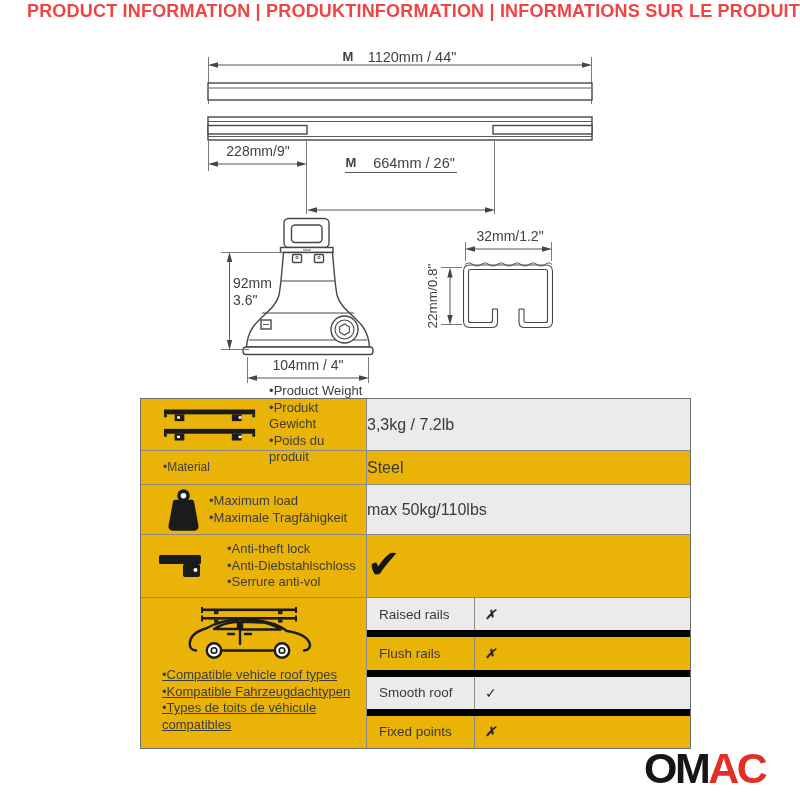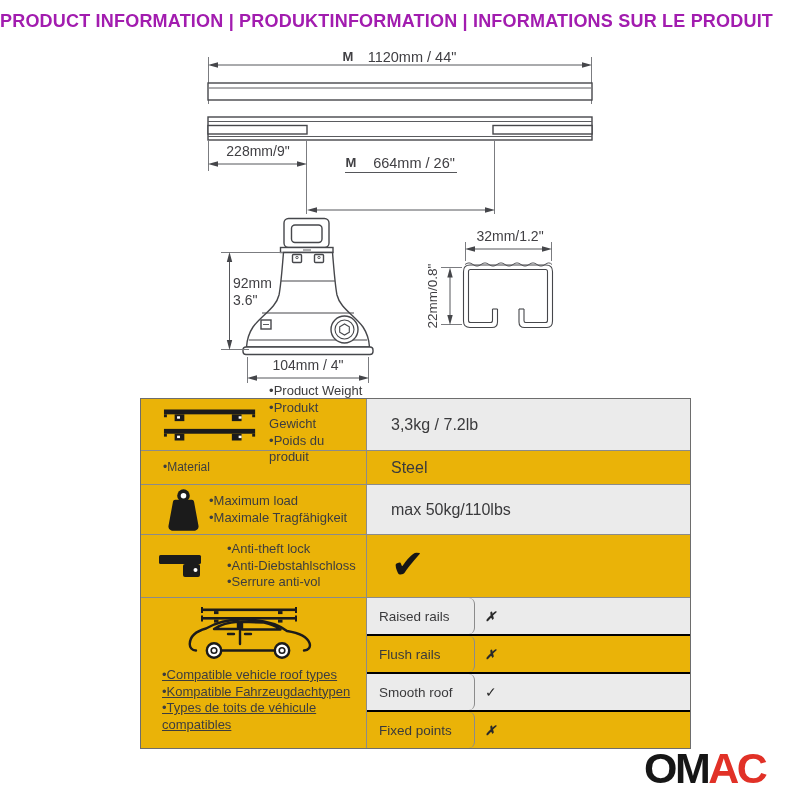--- a/index.html
+++ b/index.html
@@ -1,56 +1,56 @@
 <!DOCTYPE html>
 <html><head>
 <meta charset="utf-8">
 <style>
   html,body{margin:0;padding:0;background:#fff;}
   body{width:800px;height:800px;position:relative;overflow:hidden;
        font-family:"Liberation Sans", sans-serif;color:#3c3c3e;}
   .abs{position:absolute;}
 
   
-  #title{top:11px;left:0;width:800px;text-align:left;
-         font-size:18px;font-weight:700;letter-spacing:.2px;color:#a21caf;}
+  #title{top:1px;left:0;width:800px;text-align:right;
+         font-size:18px;font-weight:700;letter-spacing:.2px;color:#ef4444;}
 
   
   #diagram{top:0;left:0;}
   #diagram text{fill:#414044;font-family:"Liberation Sans",sans-serif;}
   .dimline{stroke:#55565a;stroke-width:1;fill:none;}
   .extline{stroke:#7b7c80;stroke-width:1;fill:none;}
   .arrow{fill:#45464a;stroke:none;}
   .draw{stroke:#46474b;stroke-width:1.4;fill:#fff;}
   .draw2{stroke:#46474b;stroke-width:1.1;fill:none;}
   .drawthin{stroke:#5a5b5f;stroke-width:1;fill:none;}
 
   
   #spec-table{left:140px;top:398px;width:549px;height:349px;
       border:1px solid #6d6d6d;display:flex;flex-direction:column;
       font-size:13px;color:#3d3d3f;background:#eab308;align-items:center;}
   .trow{display:flex;flex-direction:row;width:100%;}
   .trow + .trow{border-top:1px solid #8b8b8b;}
   .cell-l{width:225px;border-right:1px solid #8b8b8b;display:flex;
           align-items:center;flex-shrink:0;}
-  .cell-r{flex:1;display:flex;align-items:center;padding-left:24px;
+  .cell-r{flex:1;display:flex;align-items:center;
           font-size:16px;color:#3a3a3c;}
   .shade{background:#ebebeb;}
   .lines{line-height:16.5px;}
   .r1{height:51px;} .r2{height:33px;} .r3{height:49px;} .r4{height:62px;}
   .r5{height:150px;}
   .r5 .cell-l{flex-direction:column;align-items:flex-start;justify-content:flex-start;}
   .caricon-wrap{width:100%;display:flex;justify-content:center;margin-top:5px;}
   .r5 .lines{padding-left:21px;margin-top:4px;text-decoration:underline;}
   .bigcheck{font-size:40px;color:#161616;line-height:40px;padding-bottom:4px;}
   .subtable{flex:1;display:flex;flex-direction:column;padding:0;align-items:stretch;}
   .subrow{flex:1;display:flex;flex-direction:row;align-items:stretch;}
-  .subrow + .subrow{border-top:2px solid #000000;}
+  .subrow + .subrow{border-top:7px solid #000000;}
   .sublabel{width:95px;border-right:1px solid #8b8b8b;display:flex;
-            align-items:center;padding-left:12px;font-size:13.5px;flex-shrink:0;border-radius:6px;}
+            align-items:center;padding-left:12px;font-size:13.5px;flex-shrink:0;}
   .submark{flex:1;display:flex;align-items:center;padding-left:10px;}
   .mark-x{font-style:italic;font-weight:700;font-size:13px;color:#2a2a2a;}
   .mark-check{font-size:14px;color:#2a2a2a;}
 
   
   #brand{left:644px;top:747px;font-weight:700;font-size:43px;
          letter-spacing:-2.5px;line-height:43px;transform:scaleY(.97);}
   #brand .b{color:#161616;} #brand .r{color:#e13127;}
 </style>
 </head>

